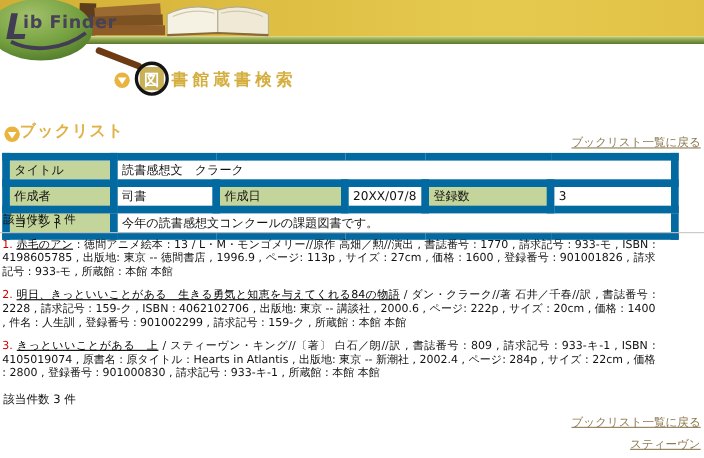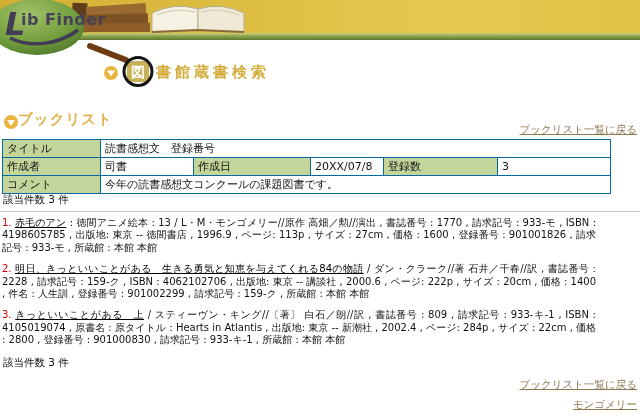--- a/index.html
+++ b/index.html
@@ -17,21 +17,21 @@
   .title-svg{position:absolute;top:40px;left:80px}
   .section{position:absolute;top:110px;left:4px;display:flex;align-items:flex-end;gap:0}
   .bullet{width:14px;height:14px;border-radius:50%;background:#e8b43e;
     display:inline-flex;align-items:center;justify-content:center;flex:0 0 auto}
   .tri{width:0;height:0;border:4px solid transparent;border-top:6px solid #fff;margin-top:5px}
   .section-label{font-size:14.5px;font-weight:bold;color:#e0b148;letter-spacing:1px}
   a.nav{color:#8d7a52;cursor:pointer}
   .top-link{position:absolute;top:123px;right:3px;font-size:10.5px}
   .info-table{position:absolute;top:139px;left:2px;width:608px;
     border-collapse:collapse;font-size:11px;table-layout:fixed}
-  .info-table td{border:1px solid #0369a1;padding:1px 4px;height:14px;
+  .info-table td{border:7px solid #0369a1;padding:1px 4px;height:14px;
     overflow:hidden;white-space:nowrap}
   td.lbl{background:#c3d59b}
   .count-top{position:absolute;top:193px;left:3px;font-size:10.5px}
   .divider{position:absolute;top:211px;left:0;width:640px;height:0;border-top:1px solid #c6c6c6}
   .entries{position:absolute;top:217px;left:2px;width:610px;
     font-size:10px;line-height:12.4px;text-align:justify}
   .entries p{margin:0 16px 9px 0}
   .num{color:#cc0000}
   a.book{color:#000;text-decoration:underline;cursor:pointer}
   .count-bottom{position:absolute;top:356px;left:3px;font-size:10.5px}
@@ -97,21 +97,21 @@
     <col style="width:98px">
       <col style="width:93px">
       <col style="width:117px">
     <col style="width:73px">
       <col style="width:114px">
       <col style="width:113px">
   </colgroup>
   <tbody>
     <tr>
       <td class="lbl">タイトル</td>
-      <td class="val" colspan="5">読書感想文　登録番号</td>
+      <td class="val" colspan="5">読書感想文　クラーク</td>
     </tr>
     <tr>
       <td class="lbl">作成者</td>
       <td class="val">司書</td>
       <td class="lbl">作成日</td>
       <td class="val">20XX/07/8</td>
       <td class="lbl">登録数</td>
       <td class="val">3</td>
     </tr>
     <tr>
@@ -137,14 +137,14 @@
   <p>
     <span class="num">3.</span>
     <a class="book" href="#">きっといいことがある　上</a><span> / スティーヴン・キング//〔著〕 白石／朗//訳 , 書誌番号 : 809 , 請求記号 : 933-キ-1 , ISBN : 4105019074 , 原書名 : 原タイトル：Hearts in Atlantis , 出版地: 東京 -- 新潮社 , 2002.4 , ページ: 284p , サイズ : 22cm , 価格 : 2800 , 登録番号 : 901000830 , 請求記号 : 933-キ-1 , 所蔵館 : 本館 本館</span>
   </p>
 </div>
 
 <div class="count-bottom">該当件数 3 件</div>
 
 <div class="bottom-links">
   <a class="nav" href="#">ブックリスト一覧に戻る</a><br>
-  <a class="nav" href="#">モンゴメリー</a>
+  <a class="nav" href="#">スティーヴン</a>
 </div>
 
 </body></html>

